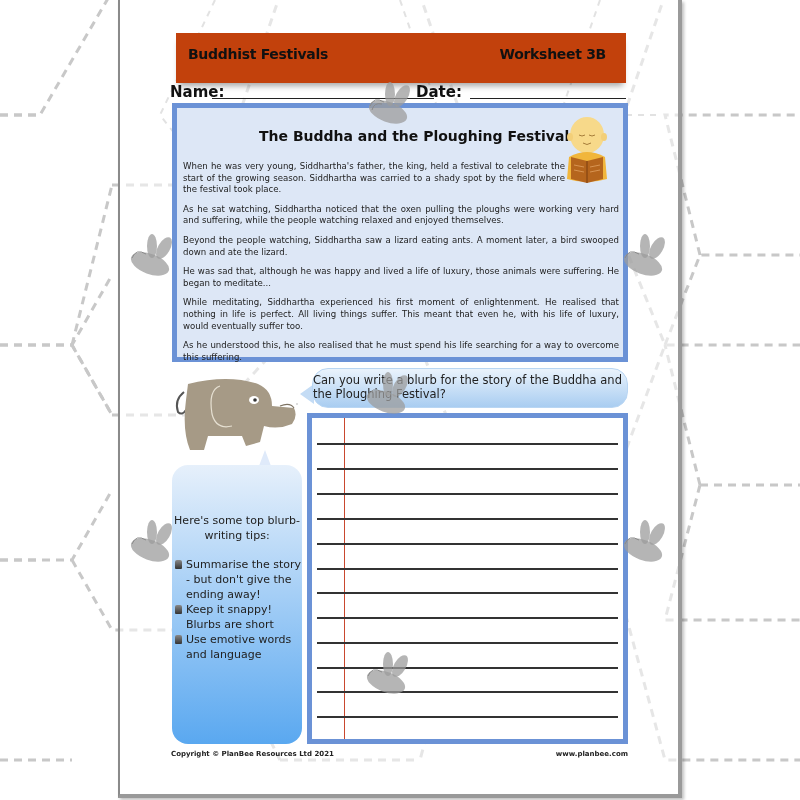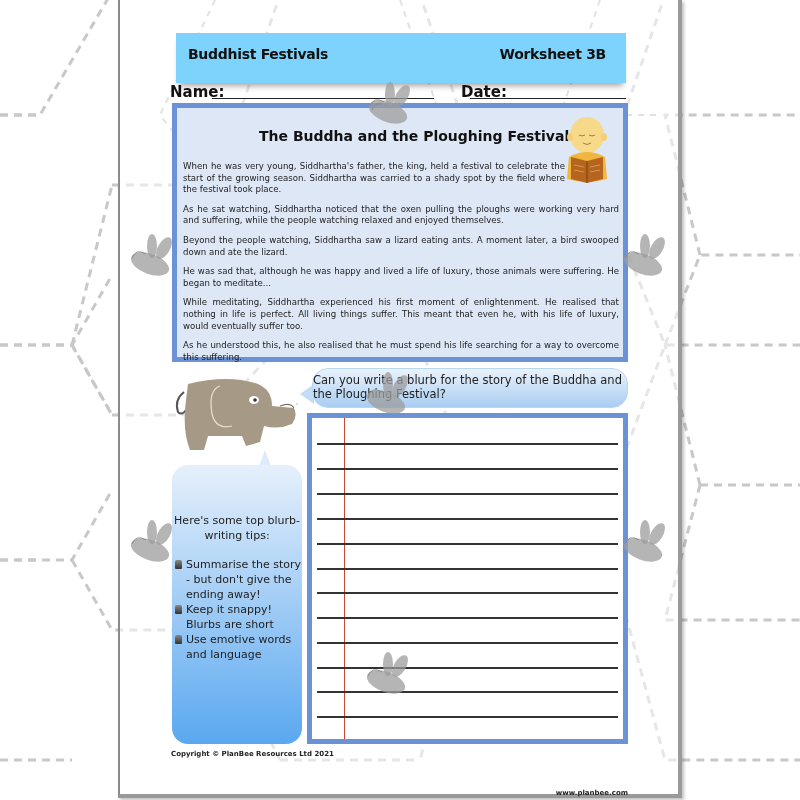--- a/index.html
+++ b/index.html
@@ -1,24 +1,24 @@
 <!DOCTYPE html>
 <html><head>
 <meta charset="utf-8">
 <style>
   * { box-sizing: border-box; margin: 0; padding: 0; }
   body { width: 800px; height: 800px; overflow: hidden; background: #ffffff; position: relative; font-family: "Liberation Sans", sans-serif; }
   .bg-svg { position: absolute; left: 0; top: 0; width: 800px; height: 800px; }
   .page { position: absolute; left: 118px; top: 0; width: 564px; height: 798px; background: rgba(255,255,255,0.55); border-left: 2px solid #8a8a8a; border-right: 4px solid #9a9a9a; border-bottom: 4px solid #999; box-shadow: 2px 2px 3px rgba(0,0,0,0.25); }
-  .header-card { position: absolute; left: 176px; top: 33px; width: 450px; height: 50px; background: #7dd3fc; box-shadow: 0 6px 6px -3px rgba(0,0,0,0.35); }
+  .header-card { position: absolute; left: 176px; top: 33px; width: 450px; height: 50px; background: #c2410c; box-shadow: 0 6px 6px -3px rgba(0,0,0,0.35); }
   .header-left { position: absolute; left: 12px; top: 13px; font-family: "DejaVu Sans", sans-serif; font-weight: bold; font-size: 14px; color: #111; letter-spacing: -0.3px; }
   .header-right { position: absolute; right: 20px; top: 13px; font-family: "DejaVu Sans", sans-serif; font-weight: bold; font-size: 14px; color: #111; letter-spacing: -0.3px; }
   .name-label { position: absolute; left: 170px; top: 83px; font-family: "DejaVu Sans", sans-serif; font-weight: bold; font-size: 15px; color: #111; }
   .name-line { position: absolute; left: 212px; top: 98px; width: 222px; border-bottom: 1.5px solid #222; }
-  .date-label { position: absolute; left: 461px; top: 83px; font-family: "DejaVu Sans", sans-serif; font-weight: bold; font-size: 15px; color: #111; }
+  .date-label { position: absolute; left: 416px; top: 83px; font-family: "DejaVu Sans", sans-serif; font-weight: bold; font-size: 15px; color: #111; }
   .date-line { position: absolute; left: 470px; top: 98px; width: 156px; border-bottom: 1.5px solid #222; }
   .story-box { position: absolute; left: 172px; top: 103px; width: 456px; height: 259px; background: #dde7f6; border: 5px solid #6b92d6; }
   .story-title { position: absolute; left: 38px; top: 20px; font-size: 14px; font-weight: bold; color: #111; font-family: "DejaVu Sans", sans-serif; margin-left: 44px; }
   .story-text { position: absolute; left: 6px; top: 45px; width: 436px; font-size: 8.6px; line-height: 11.6px; color: #222; text-align: justify; font-family: "DejaVu Sans", sans-serif; }
   .story-text p { margin-bottom: 6px; margin-top: 8px; }
   .story-text p.first { width: 382px; }
   .monk { position: absolute; left: 384px; top: 5px; width: 52px; height: 72px; }
   .elephant { position: absolute; left: 168px; top: 370px; width: 132px; height: 88px; }
   .question-bubble { position: absolute; left: 312px; top: 368px; width: 316px; height: 40px; border-radius: 16px; background: linear-gradient(#eaf3fc, #a9cdf1); border: 1px solid #b9d6f3; }
   .question-text { position: absolute; left: 0; top: 4px; width: 100%; text-align: left; font-size: 11.5px; line-height: 14px; color: #222; font-family: "DejaVu Sans", sans-serif; }
@@ -26,21 +26,21 @@
   .tips-bubble { position: absolute; left: 172px; top: 465px; width: 130px; height: 279px; border-radius: 16px; background: linear-gradient(#e6f0fb, #5aa8f0); }
   .tips-tail { position: absolute; left: 259px; top: 450px; width: 0; height: 0; border-left: 6px solid transparent; border-right: 6px solid transparent; border-bottom: 16px solid #dfeafa; }
   .tips-heading { position: absolute; left: 0; top: 48px; width: 130px; text-align: center; font-size: 11px; line-height: 15px; color: #222; font-family: "DejaVu Sans", sans-serif; }
   .tips-list { position: absolute; left: 2px; top: 92px; width: 128px; list-style: none; font-size: 11px; line-height: 15px; color: #222; font-family: "DejaVu Sans", sans-serif; }
   .tips-list li { position: relative; padding-left: 12px; }
   .tips-list li .bullet { position: absolute; left: 1px; top: 3px; width: 7px; height: 9px; background: linear-gradient(#888, #333); border-radius: 2px 2px 1px 1px; }
   .lined { position: absolute; left: 307px; top: 413px; width: 321px; height: 331px; background: #fff; border: 5px solid #6b92d6; overflow: hidden; }
   .lined .rule { position: absolute; left: 5px; right: 5px; height: 1.5px; background: #333; }
   .lined .margin { position: absolute; left: 32px; top: 0; bottom: 0; width: 1px; background: #c9482e; }
   .footer-left { position: absolute; left: 171px; top: 750px; font-family: "DejaVu Sans", sans-serif; font-weight: bold; font-size: 7px; color: #222; }
-  .footer-right { position: absolute; right: 172px; top: 789px; font-family: "DejaVu Sans", sans-serif; font-weight: bold; font-size: 7px; color: #222; }
+  .footer-right { position: absolute; right: 172px; top: 750px; font-family: "DejaVu Sans", sans-serif; font-weight: bold; font-size: 7px; color: #222; }
   .bee { position: absolute; width: 60px; height: 50px; pointer-events: none; }
 </style>
 </head>
 <body>
 
 <svg class="bg-svg" viewBox="0 0 800 800">
   <g stroke="#c8c8c8" stroke-width="3" stroke-dasharray="8 6" fill="none">
     <path d="M0 115 L40 115 L110 -5"></path>
     <path d="M0 115 L40 115"></path>
     <path d="M0 345 L72 345 L112 275 L112 275"></path>

